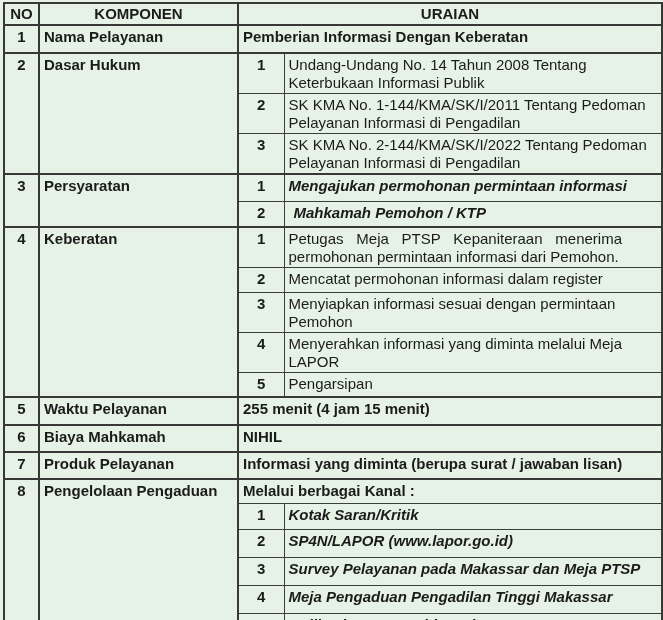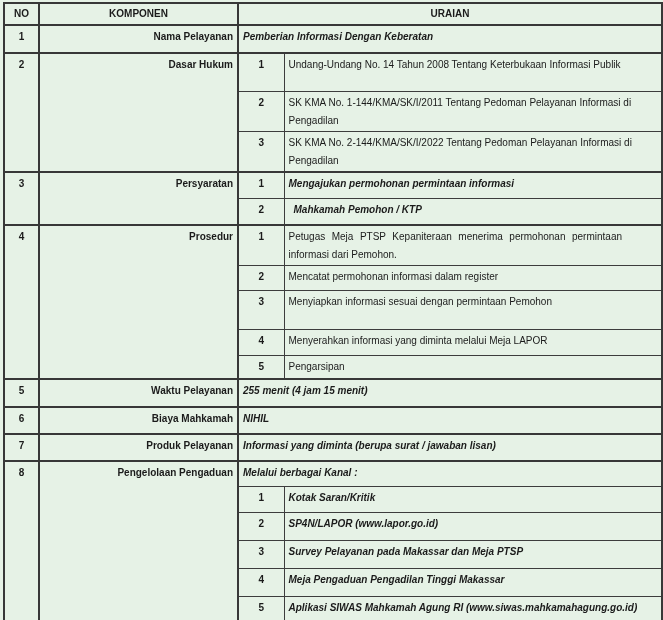--- a/index.html
+++ b/index.html
@@ -23,42 +23,42 @@
     table-layout: fixed;
     width: 658px;
     border: 2px solid #383838;
     border-bottom-width: 3px;
     background: #e6f2e6;
   }
   td {
     border: 1px solid #3d3d3d;
     vertical-align: top;
     padding: 2px 4px 1px 4px;
-    font-size: 10px;
+    font-size: 15px;
     line-height: 18px;
     overflow: hidden;
   }
   col.w-no   { width: 35px;  }
   col.w-komp { width: 199px; }
   col.w-sub  { width: 46px;  }
   col.w-text { width: 378px; }
 
   
   td.c-no   { border-left: 2px solid #383838; border-right: 2px solid #383838; }
-  td.c-komp { border-right: 2px solid #383838; text-align: right; }
+  td.c-komp { border-right: 2px solid #383838; }
   tr.major > td { border-top: 2px solid #383838; }
   tr.hdr > td   { border-top: 2px solid #383838; border-bottom: 2px solid #383838; }
 
   .bold { font-weight: bold; font-style: italic; }
   .center { text-align: center; }
   td.c-no  { text-align: center; font-weight: bold; }
   td.c-sub { text-align: center; font-weight: bold; }
   td.c-komp { font-weight: bold; margin-left: 8px; }
   tr.hdr td { font-weight: bold; text-align: center; vertical-align: middle; padding-top: 0; padding-bottom: 0; }
-  td.c-val { font-weight: bold; font-style: italic; }
+  td.c-val { font-weight: bold; }
   td.justify { text-align: justify; }
   td.tight { padding-right: 39px; }
   td.indent { padding-left: 9px; }
 </style>
 </head>
 <body>
 
 <div class="page">
   <table class="svc">
     <colgroup>
@@ -102,21 +102,21 @@
       <td class="c-sub">1</td>
       <td class="bold">Mengajukan permohonan permintaan informasi</td>
     </tr>
     <tr style="height:26px">
       <td class="c-sub">2</td>
       <td class="bold indent">Mahkamah Pemohon / KTP</td>
     </tr>
 
     <tr class="major" style="height:37px">
       <td class="c-no" rowspan="5">4</td>
-      <td class="c-komp" rowspan="5">Prosedur</td>
+      <td class="c-komp" rowspan="5">Keberatan</td>
       <td class="c-sub">1</td>
       <td class="justify tight">Petugas Meja PTSP Kepaniteraan menerima permohonan permintaan informasi dari Pemohon.</td>
     </tr>
     <tr style="height:25px">
       <td class="c-sub">2</td>
       <td>Mencatat permohonan informasi dalam register</td>
     </tr>
     <tr style="height:39px">
       <td class="c-sub">3</td>
       <td>Menyiapkan informasi sesuai dengan permintaan Pemohon</td>

